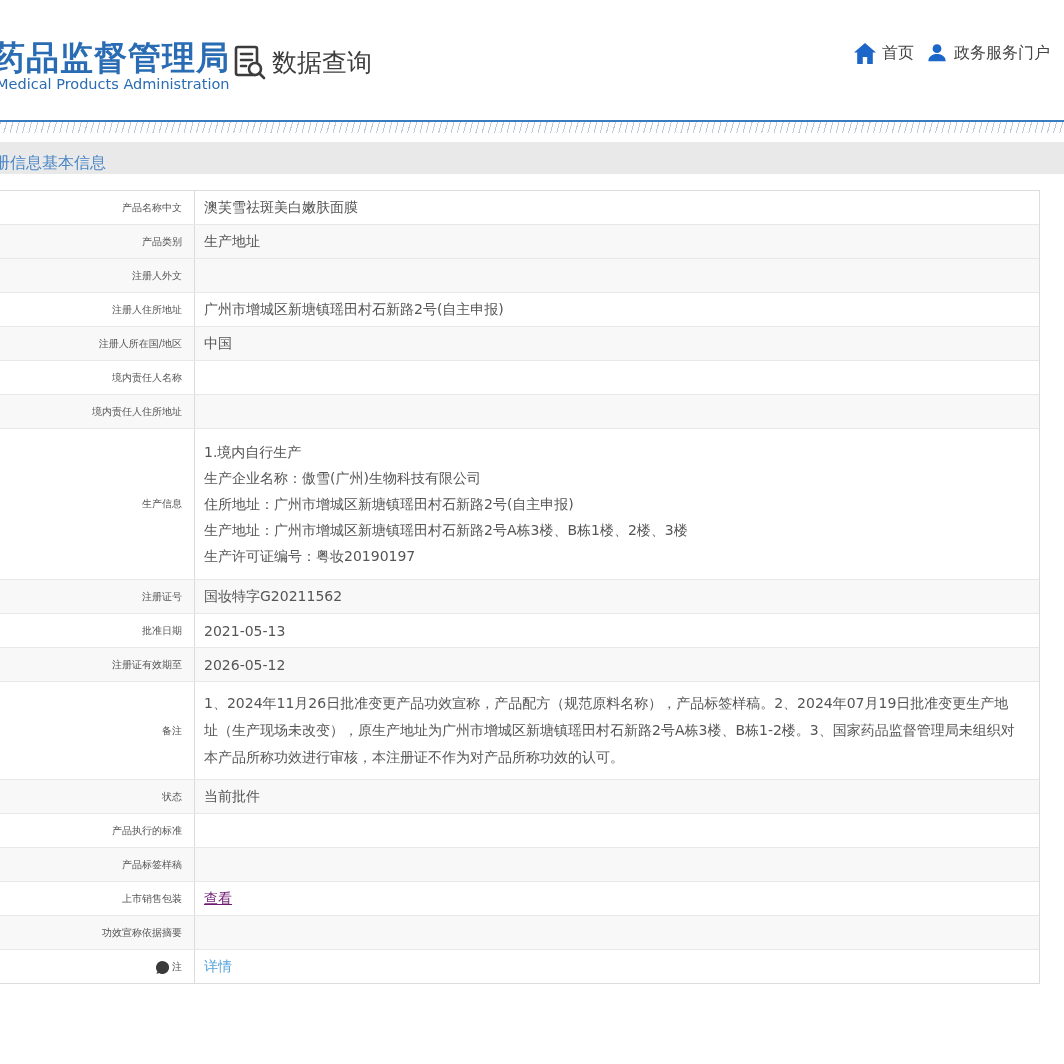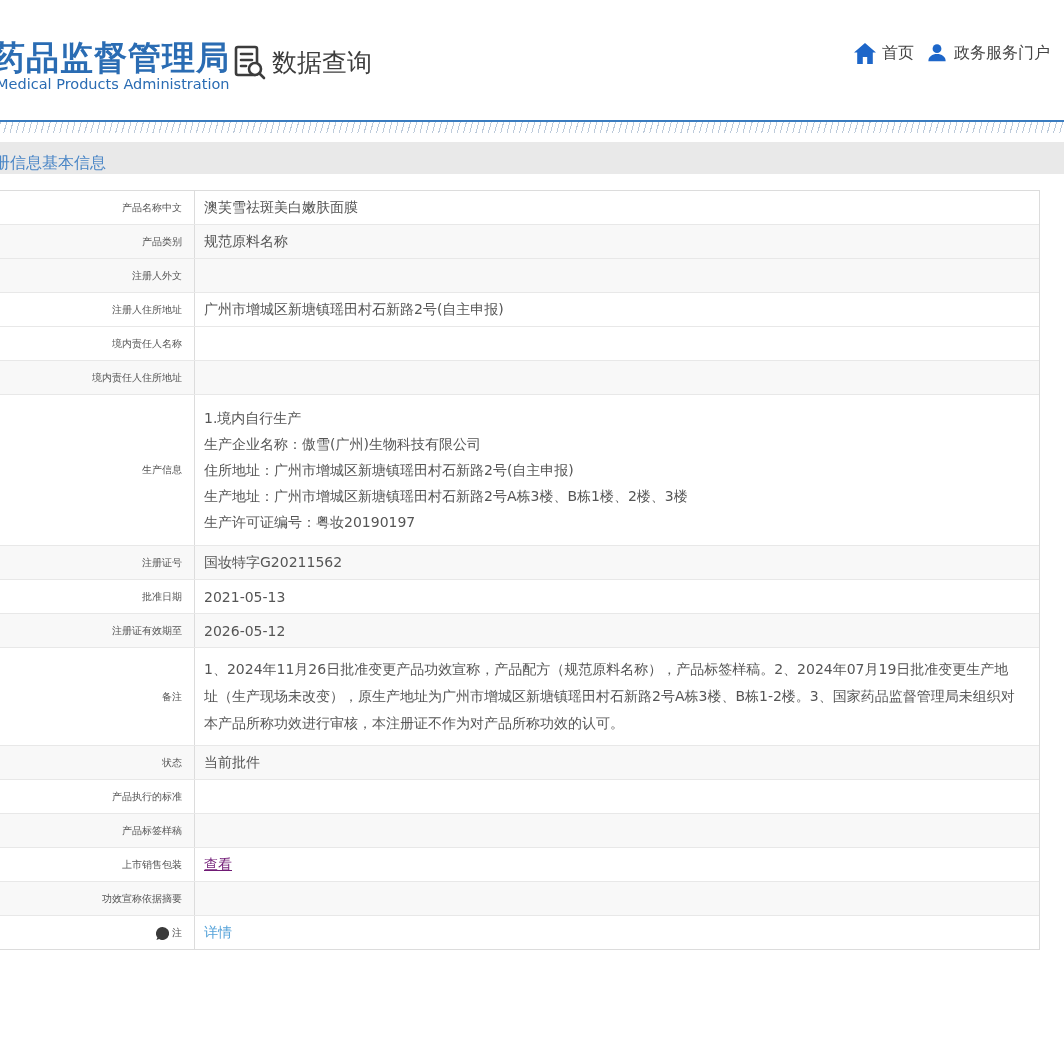--- a/index.html
+++ b/index.html
@@ -122,29 +122,33 @@
 </div>
 
 <main class="info-table">
 
   <div class="tr">
     <div class="th">产品名称中文</div>
     <div class="td">澳芙雪祛斑美白嫩肤面膜</div>
   </div>
   <div class="tr shade">
     <div class="th">产品类别</div>
-    <div class="td">规范原料名称</div>
+    <div class="td">生产地址</div>
   </div>
   <div class="tr shade">
     <div class="th">注册人外文</div>
     <div class="td"></div>
   </div>
   <div class="tr">
     <div class="th">注册人住所地址</div>
     <div class="td">广州市增城区新塘镇瑶田村石新路2号(自主申报)</div>
+  </div>
+  <div class="tr shade">
+    <div class="th">注册人所在国/地区</div>
+    <div class="td">中国</div>
   </div>
   <div class="tr">
     <div class="th">境内责任人名称</div>
     <div class="td"></div>
   </div>
   <div class="tr shade">
     <div class="th">境内责任人住所地址</div>
     <div class="td"></div>
   </div>
 

